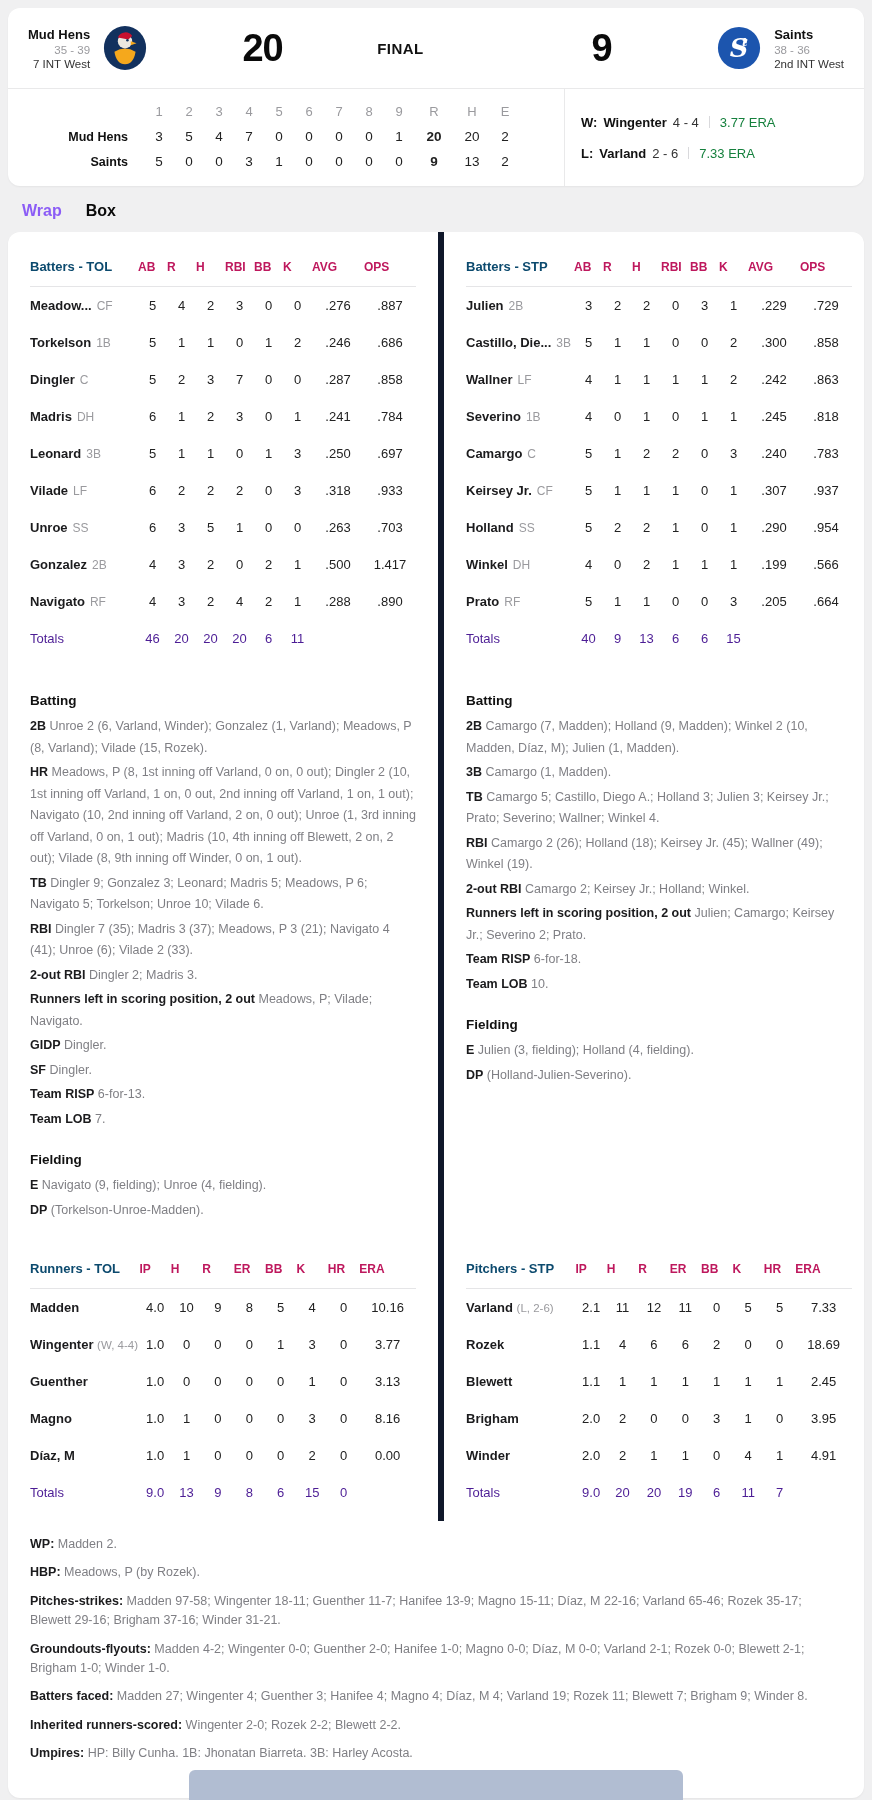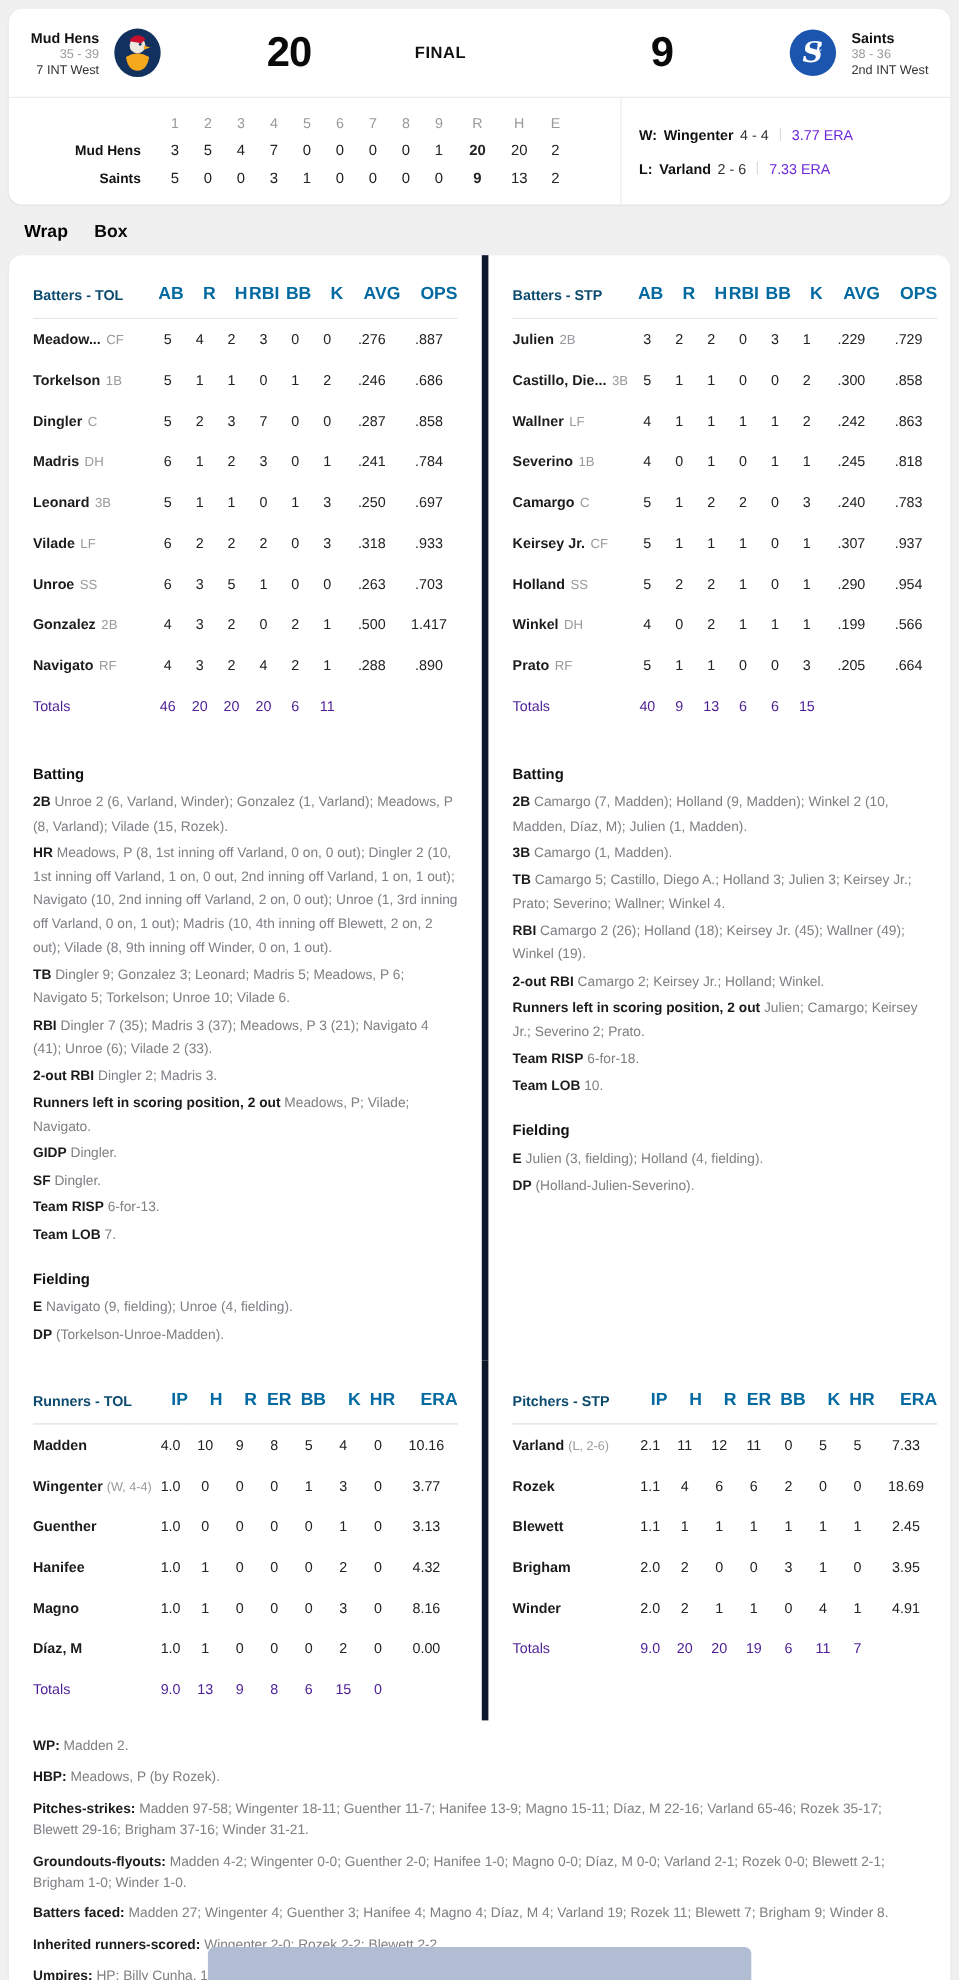--- a/index.html
+++ b/index.html
@@ -30,37 +30,37 @@
   .ls-row { display:grid; grid-template-columns:120px repeat(9,30px) 40px 36px 30px; align-items:center; height:25px; }
   .ls-row .ls-team { text-align:right; padding-right:16px; font-weight:bold; font-size:12.5px; color:#111; }
   .ls-row .cell { text-align:center; font-size:13.5px; color:#222; }
   .ls-row.ls-head .cell { color:#9a9a9e; font-size:13px; }
   .ls-row .cell.r { font-weight:bold; }
   .decisions { flex:0 0 300px; border-left:1px solid #e9e9ea; padding:14px 16px; display:flex; flex-direction:column; justify-content:center; gap:16px; }
   .dec-line { font-size:13px; display:flex; align-items:center; gap:6px; white-space:nowrap; }
   .dec-bold { font-weight:bold; color:#111; }
   .dec-rec { color:#333; }
   .dec-sep { width:1px; height:12px; background:#d9d9dc; margin:0 4px; }
-  .dec-era { color:#6d28d9; }
+  .dec-era { color:#15803d; }
 
   
   .tabs { display:flex; gap:24px; padding:16px 2px 12px 22px; }
   .tab { font-size:16px; font-weight:bold; cursor:pointer; }
-  .tab.inactive { color:#000000; }
+  .tab.inactive { color:#8b5cf6; }
   .tab.active { color:#0a0a0a; }
 
   
   .box-card { margin:0 8px 48px 8px; padding-bottom:10px; }
   .box-grid { display:grid; grid-template-columns:1fr 1fr; }
   .col-r { border-left:6px solid #0f172a; }
   .section { padding:16px 22px 10px 22px; }
 
   table.stat-table { width:100%; border-collapse:collapse; table-layout:fixed; }
   .stat-table th, .stat-table td { padding:11px 0; font-size:13px; }
-  .stat-table thead th { color:#0369a1; font-weight:bold; font-size:16px; text-align:right; border-bottom:1px solid #e5e5e7; padding-bottom:12px; }
+  .stat-table thead th { color:#be185d; font-weight:bold; font-size:12px; text-align:left; border-bottom:1px solid #e5e5e7; padding-bottom:12px; }
   .stat-table thead th.name-col { text-align:left; color:#0c4a6e; font-size:13px; }
   .stat-table td { text-align:center; color:#222; }
   .stat-table td.name-cell { text-align:left; }
   .player-name { font-weight:bold; color:#1b1b1d; cursor:pointer; }
   .player-pos { color:#9a9a9e; font-size:12px; margin-left:5px; }
   .player-sub { color:#9a9a9e; font-size:11.5px; font-weight:normal; }
   tr.totals-row td { font-weight:normal; color:#4c1d95; }
 
   
   .notes-title { font-weight:bold; font-size:13.5px; color:#111; margin:10px 0 8px 0; }
@@ -588,31 +588,20 @@
               <td>1.0</td>
               <td>0</td>
               <td>0</td>
               <td>0</td>
               <td>0</td>
               <td>1</td>
               <td>0</td>
               <td>3.13</td>
             </tr>
 
-            <tr>
-              <td class="name-cell"><span class="player-name">Hanifee</span> <span class="player-sub"></span></td>
-              <td>1.0</td>
-              <td>1</td>
-              <td>0</td>
-              <td>0</td>
-              <td>0</td>
-              <td>2</td>
-              <td>0</td>
-              <td>4.32</td>
-            </tr>
 
             <tr>
               <td class="name-cell"><span class="player-name">Magno</span> <span class="player-sub"></span></td>
               <td>1.0</td>
               <td>1</td>
               <td>0</td>
               <td>0</td>
               <td>0</td>
               <td>3</td>
               <td>0</td>

